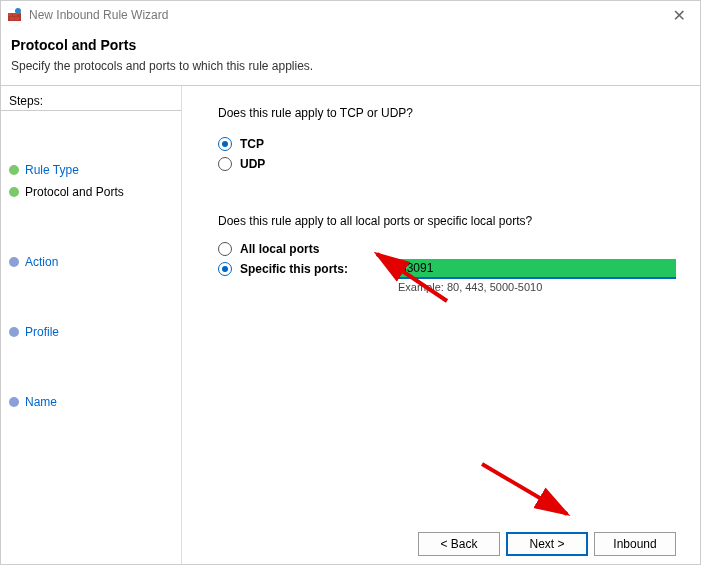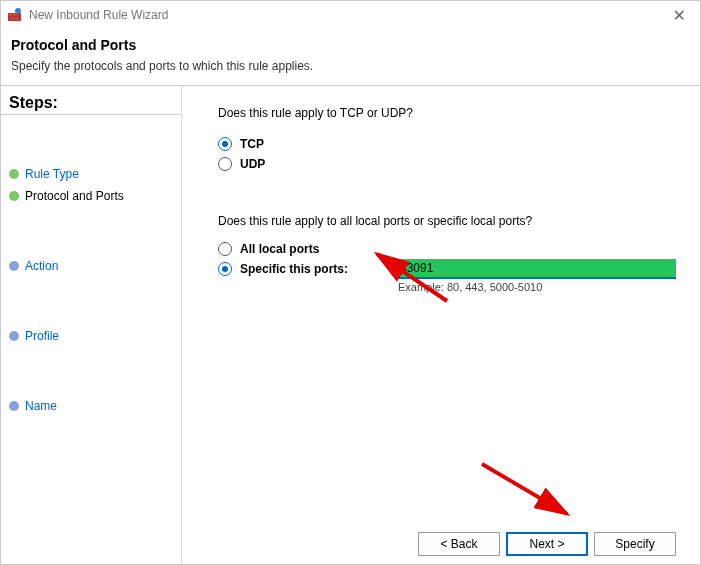--- a/index.html
+++ b/index.html
@@ -52,23 +52,23 @@
   .body {
     display: flex;
     height: calc(565px - 28px - 56px - 1px);
   }
   .sidebar {
     width: 190px;
     border-right: 1px solid #ddd;
     padding: 6px 0;
   }
   .stepsLabel {
-    font-weight: bold;
+    font-weight: normal;
     padding: 2px 8px;
-    font-size: 16px;
+    font-size: 12px;
     border-bottom: 1px solid #ccc;
     margin-bottom: 2px;
   }
   .step {
     display: flex;
     align-items: center;
     padding: 4px 8px;
     font-size: 12px;
     cursor: pointer;
   }
@@ -256,16 +256,16 @@
           <marker id="ah2" markerWidth="10" markerHeight="10" refX="8" refY="3" orient="auto">
             <path d="M0,0 L0,6 L9,3 z" fill="#e20000"></path>
           </marker>
         </defs>
       <line x1="10" y1="8" x2="95" y2="58" stroke="#e20000" stroke-width="4" marker-end="url(#ah2)"></line>
     </svg>
 
     <div class="footer">
       <button class="btn">&lt; Back</button>
       <button class="btn primary">Next &gt;</button>
-      <button class="btn">Specify</button>
+      <button class="btn">Inbound</button>
     </div>
   </div>
 </div>
 
 </body></html>

